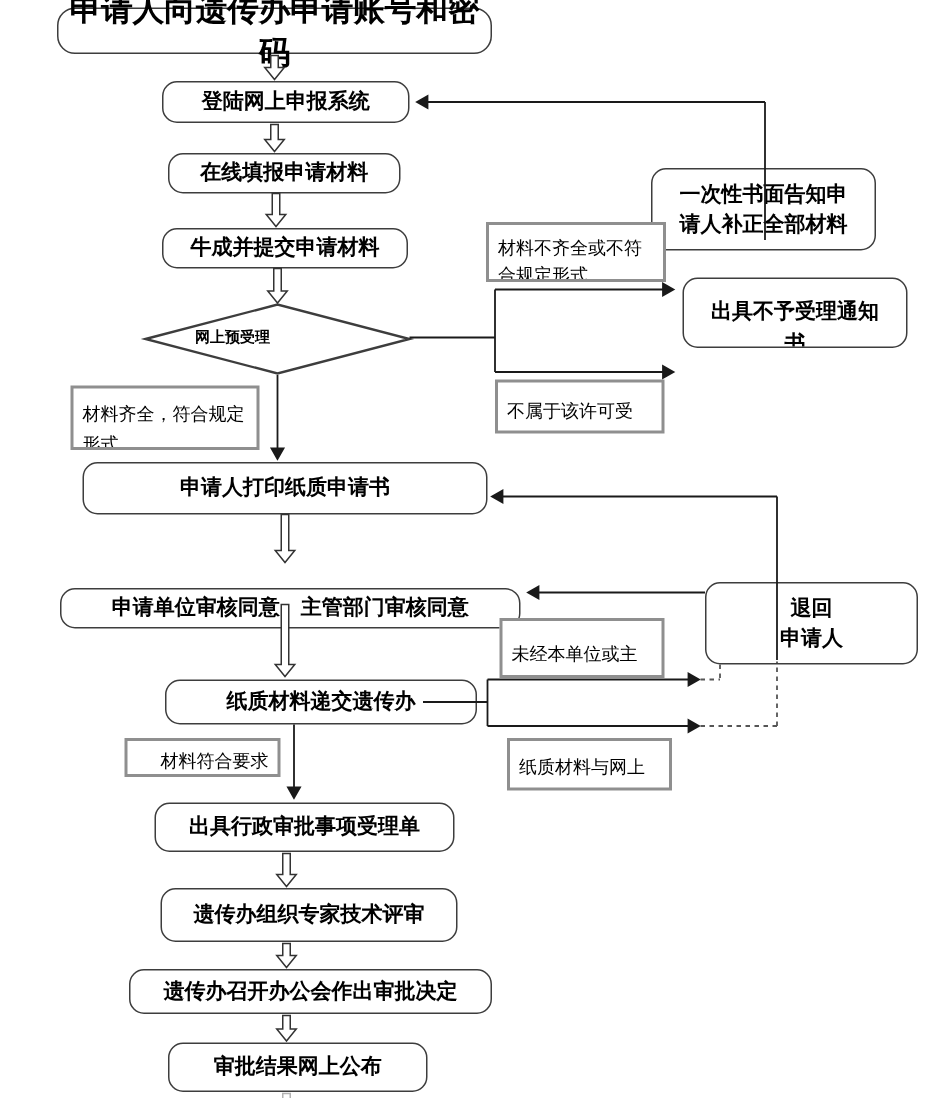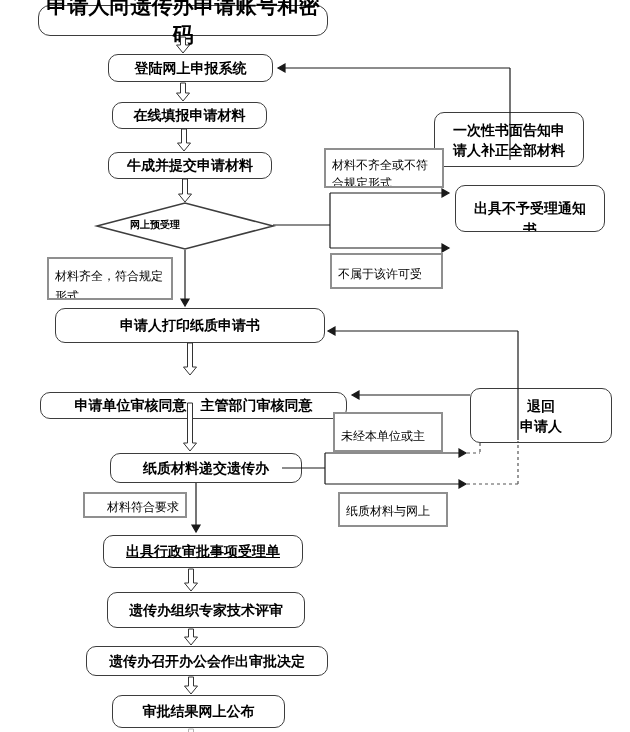--- a/index.html
+++ b/index.html
@@ -27,22 +27,22 @@
     <polygon points="97,226 185,203 273,226 185,249" fill="#ffffff" stroke="#3d3d3d" stroke-width="1.6"></polygon>
   </svg>
 
   <div class="node" style="left:38px;top:5px;width:290px;height:31px;font-size:21px;border-radius:12px;">申请人向遗传办申请账号和密码</div>
   <div class="node" style="left:108px;top:54px;width:165px;height:28px;">登陆网上申报系统</div>
   <div class="node" style="left:112px;top:102px;width:155px;height:27px;">在线填报申请材料</div>
   <div class="node" style="left:108px;top:152px;width:164px;height:27px;">牛成并提交申请材料</div>
   <div class="dtext" style="left:130px;top:218px;width:110px;">网上预受理</div>
   <div class="node" style="left:55px;top:308px;width:270px;height:35px;">申请人打印纸质申请书</div>
   <div class="node" style="left:40px;top:376px;width:307px;height:27px;margin-top:16px;">申请单位审核同意、主管部门审核同意</div>
-  <div class="node" style="left:110px;top:453px;width:192px;height:30px;">纸质材料递交遗传办</div>
-  <div class="node" style="left:103px;top:535px;width:200px;height:33px;text-decoration:underline;">出具行政审批事项受理单</div>
+  <div class="node" style="left:110px;top:453px;width:208px;height:30px;">纸质材料递交遗传办</div>
+  <div class="node" style="left:103px;top:535px;width:200px;height:33px;">出具行政审批事项受理单</div>
   <div class="node" style="left:107px;top:592px;width:198px;height:36px;">遗传办组织专家技术评审</div>
   <div class="node" style="left:86px;top:646px;width:242px;height:30px;">遗传办召开办公会作出审批决定</div>
   <div class="node" style="left:112px;top:695px;width:173px;height:33px;">审批结果网上公布</div>
 
   <div class="node" style="left:434px;top:112px;width:150px;height:55px;line-height:20px;">一次性书面告知申
 请人补正全部材料</div>
   <div class="node clip" style="left:455px;top:185px;width:150px;height:47px;padding-top:12px;line-height:21px;">出具不予受理通知
 书</div>
   <div class="node" style="left:470px;top:388px;width:142px;height:55px;line-height:20px;">退回
 申请人</div>

